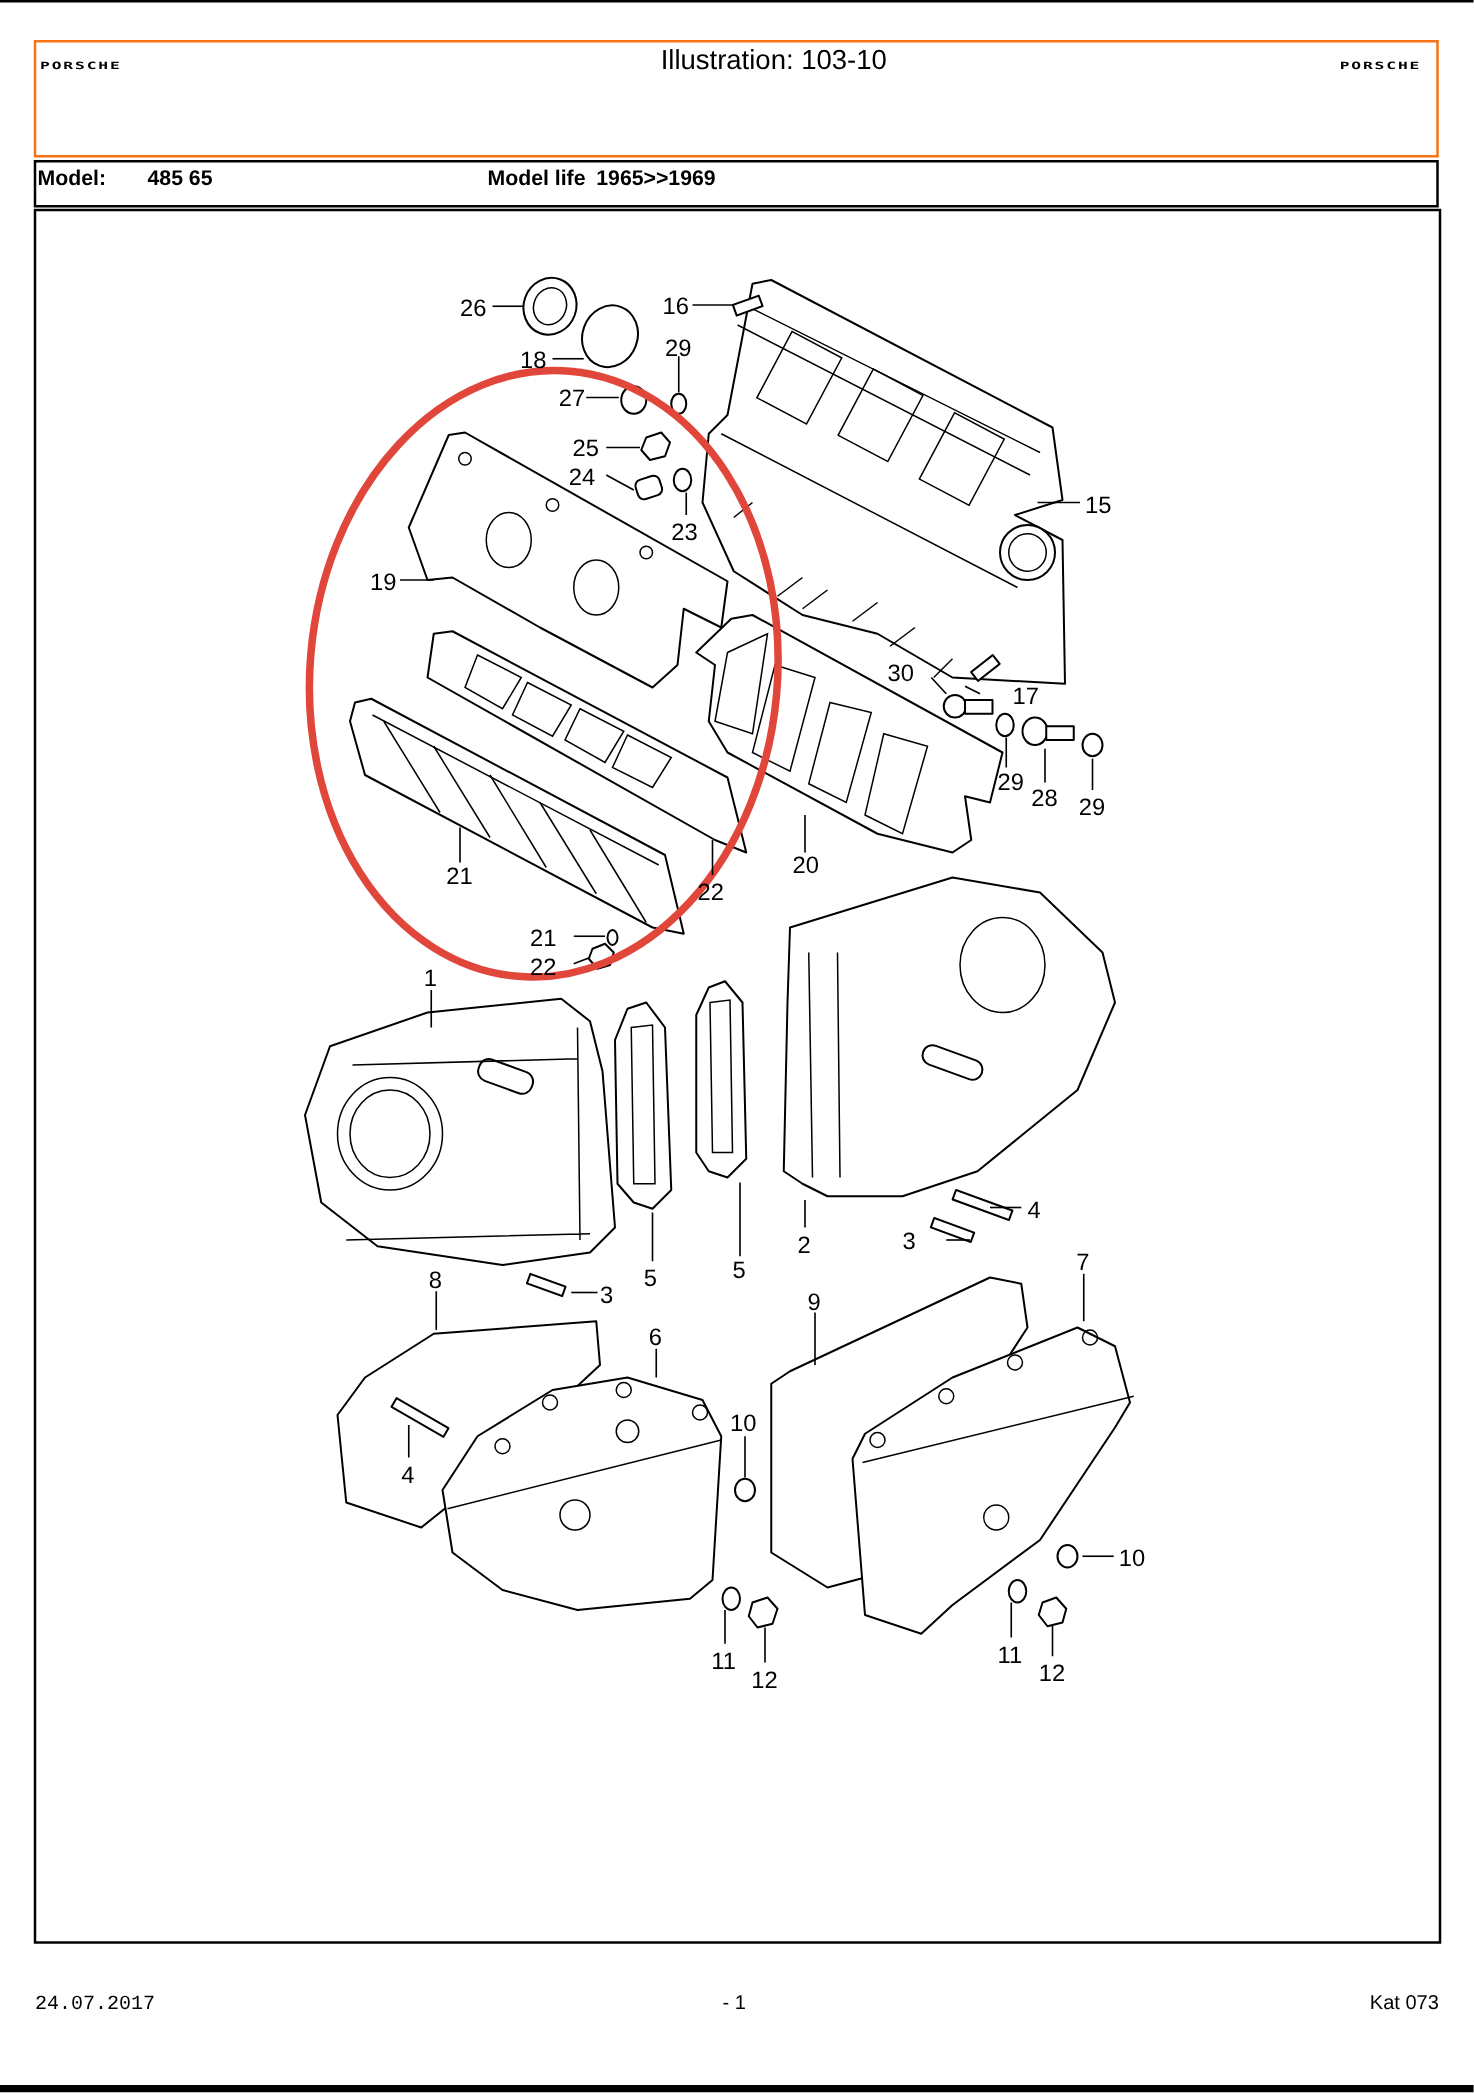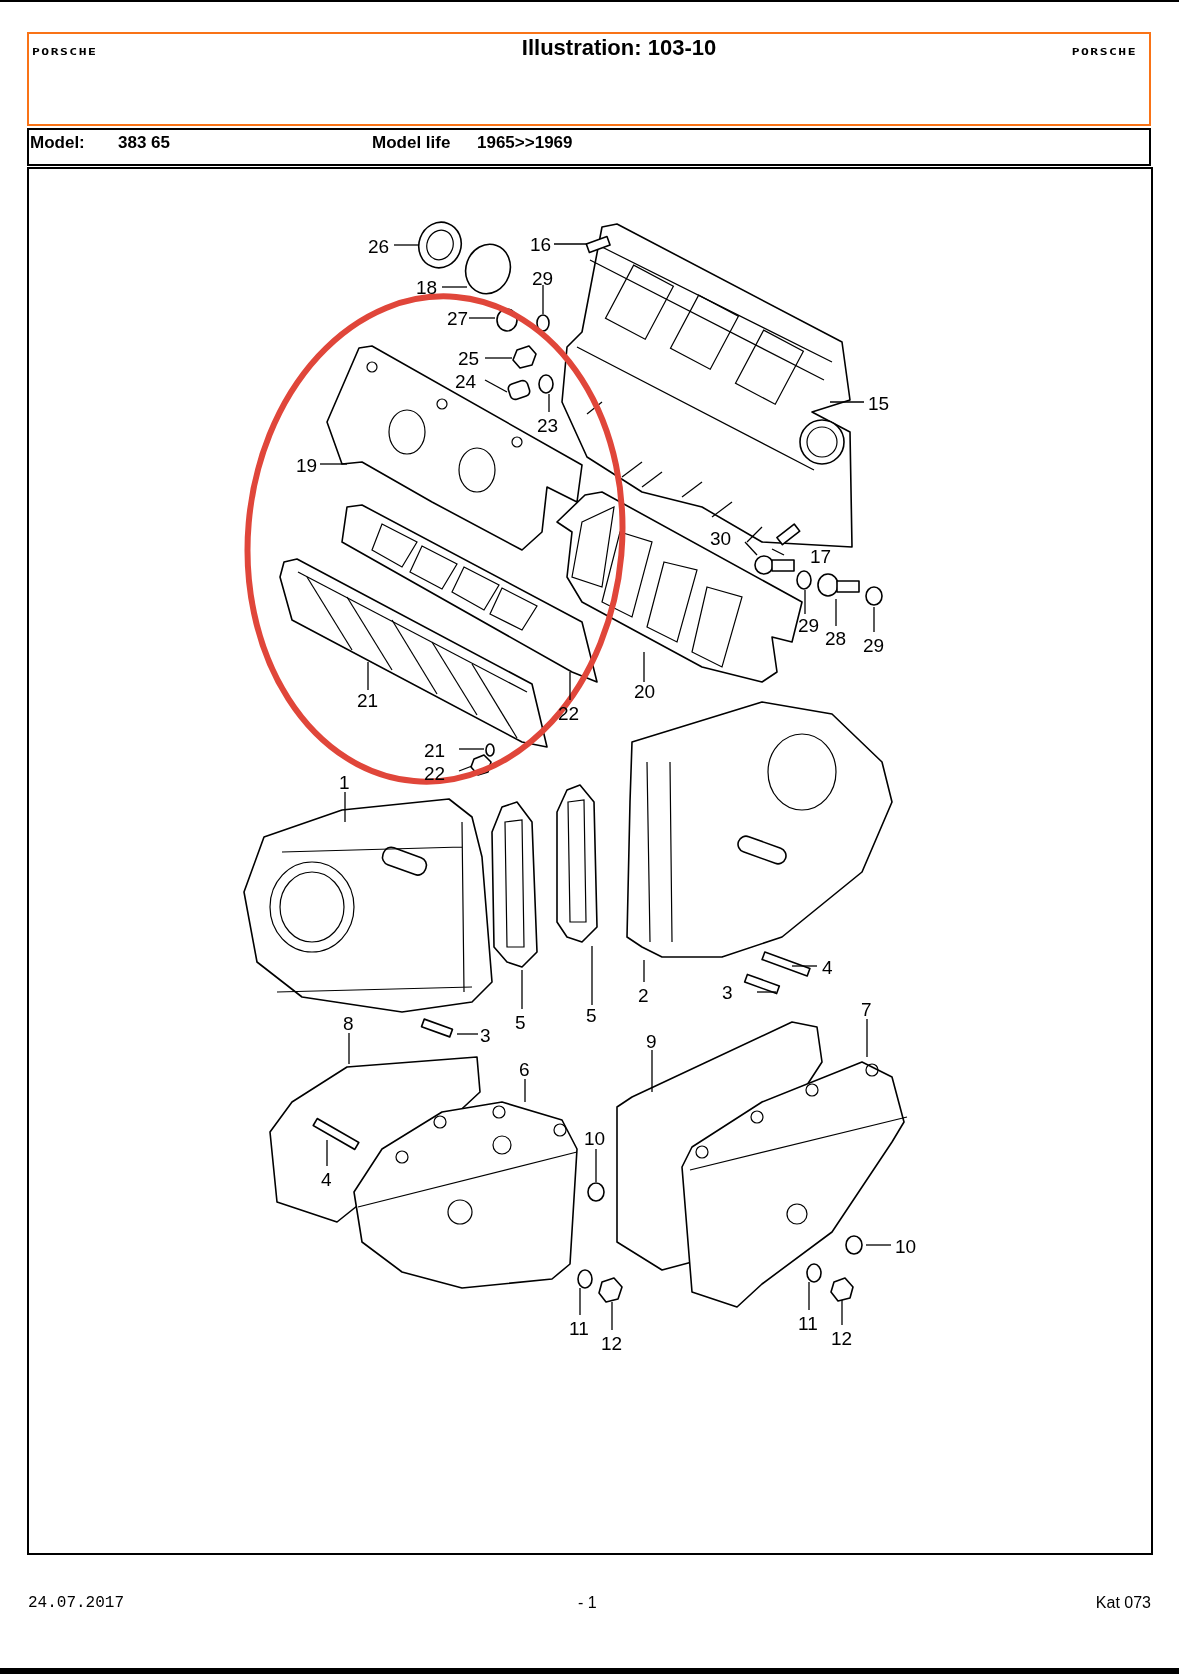--- a/index.html
+++ b/index.html
@@ -4,21 +4,21 @@
 <style>
   html, body { margin:0; padding:0; background:#ffffff; }
   body { width:1179px; height:1674px; position:relative; overflow:hidden; font-family:"Liberation Sans", sans-serif; color:#000; }
   .top-bar { position:absolute; left:0; top:0; width:1179px; height:2px; background:#000; }
   .bottom-bar { position:absolute; left:0; top:1668px; width:1179px; height:6px; background:#000; }
 
   .header-box { position:absolute; left:27px; top:32px; width:1124px; height:94px; border:2px solid #f97316; box-sizing:border-box; }
   .logo { position:absolute; top:14px; font-family:"DejaVu Sans Mono", monospace; font-size:13px; letter-spacing:1.5px; font-weight:bold; transform:scaleY(0.62); transform-origin:left top; }
   .logo.left { left:3px; }
   .logo.right { right:12px; transform-origin:right top; }
-  .title { position:absolute; left:0; right:0; top:1px; text-align:center; font-weight:bold; font-size:22px; padding-left:60px; }
+  .title { position:absolute; left:0; right:0; top:1px; text-align:center; font-weight:normal; font-size:22px; padding-left:60px; }
 
   .model-box { position:absolute; left:27px; top:128px; width:1124px; height:38px; border:2px solid #000; box-sizing:border-box; font-weight:bold; font-size:17px; }
   .model-box span { position:absolute; top:3px; }
 
   .drawing-frame { position:absolute; left:27px; top:167px; width:1126px; height:1388px; border:2px solid #000; box-sizing:border-box;padding-left:40px; }
   .drawing-frame svg { position:absolute; left:0; top:0; }
 
   .footer { position:absolute; top:1594px; font-size:16px; }
   .footer.date { left:28px;font-family:Liberation Mono, monospace; }
   .footer.page { left:578px; }
@@ -35,22 +35,22 @@
 <div class="top-bar"></div>
 
 <div class="header-box">
   <div class="logo left">PORSCHE</div>
   <div class="title">Illustration: 103-10</div>
   <div class="logo right">PORSCHE</div>
 </div>
 
 <div class="model-box">
   <span style="left:1px">Model:</span>
-  <span style="left:89px">383 65</span>
-  <span style="left:343px">Model life</span>
+  <span style="left:89px">485 65</span>
+  <span style="left:361px">Model life</span>
   <span style="left:448px">1965&gt;&gt;1969</span>
 </div>
 
 <div class="drawing-frame">
 <svg width="1126" height="1388" viewBox="27 167 1126 1388" xmlns="http://www.w3.org/2000/svg">
 
   <g>
     <path class="part" d="M600 225 L615 222 L840 340 L848 398 L810 410 L848 430 L850 545 L760 540 L700 505 L640 490 L585 455 L560 400 L565 345 L580 330 Z"></path>
     <path class="part-thin" d="M590 240 L830 360 M588 258 L822 378 M575 345 L812 468"></path>
     <rect class="part-thin" x="615" y="270" width="45" height="60" transform="rotate(28 637 300)"></rect>

